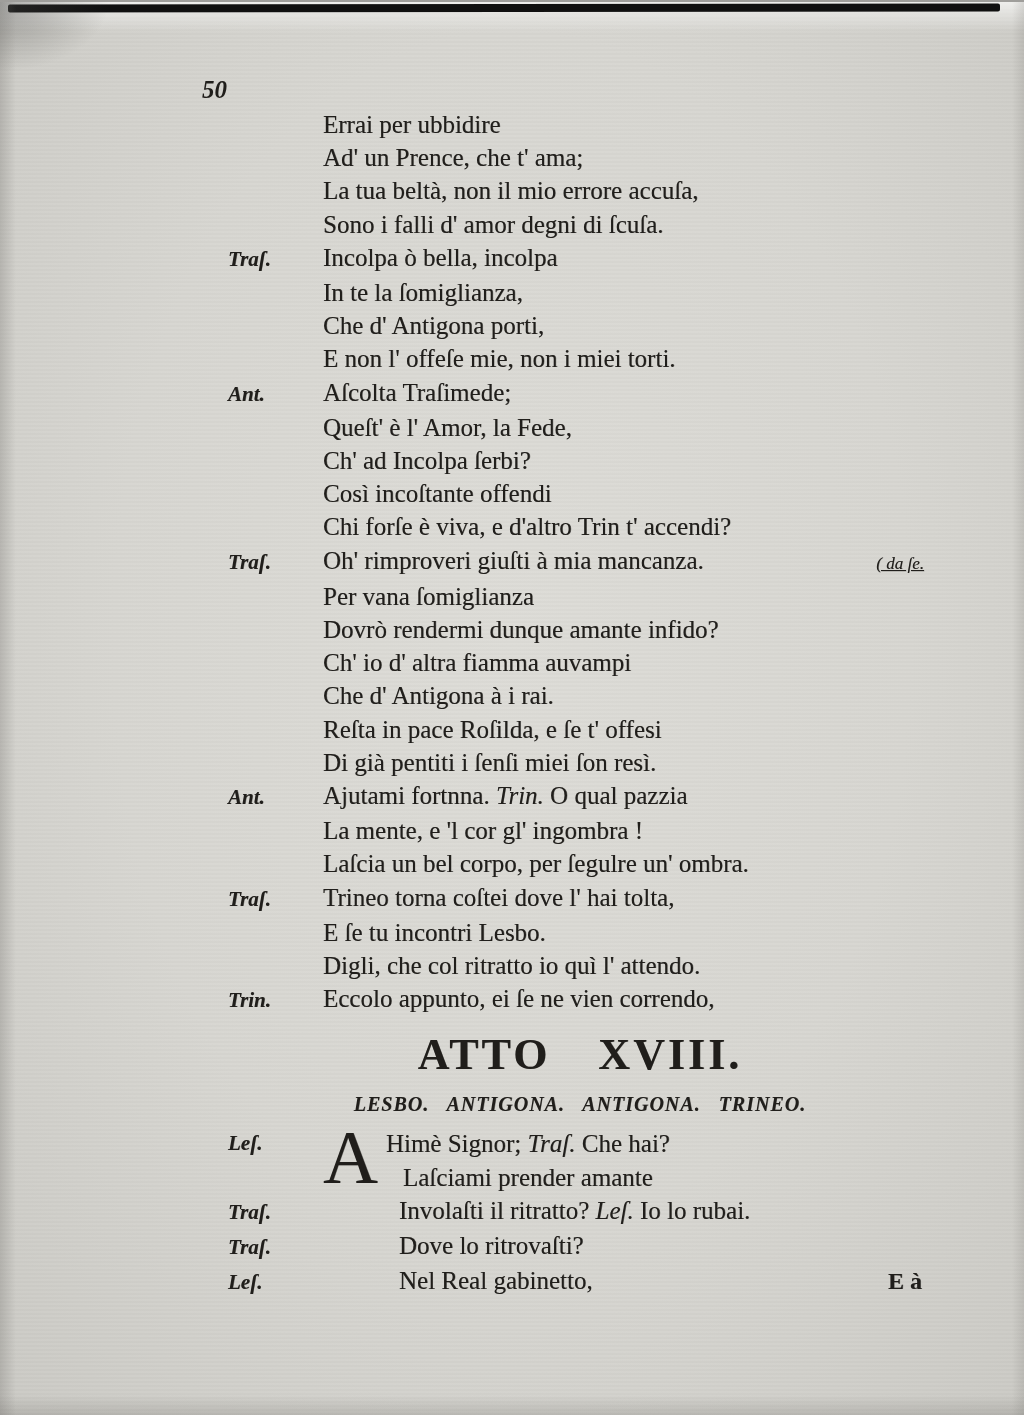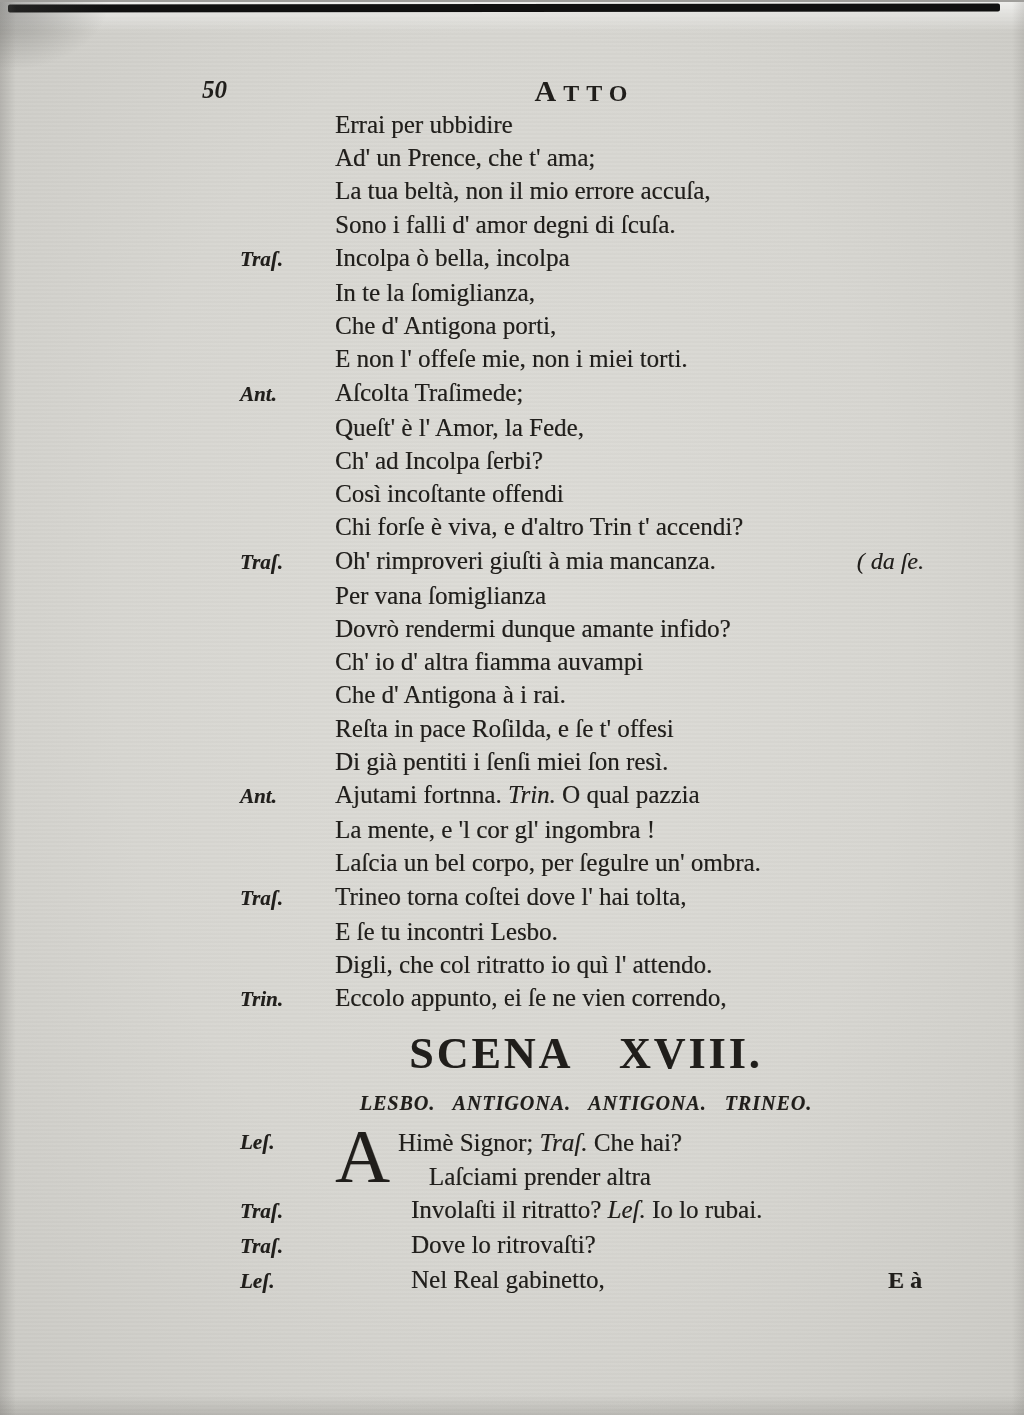--- a/index.html
+++ b/index.html
@@ -37,29 +37,29 @@
     font-style:italic; font-size:25px; font-weight:600;
   }
   .running-header {
     position:absolute; top:72px; left:240px; right:95px;
     text-align:center; font-size:24px; letter-spacing:7px; font-weight:700;
   }
   .running-header::first-letter { font-size:30px; }
 
   
   .text-block {
-    position:absolute; top:106px; left:240px; right:92px;
+    position:absolute; top:106px; left:228px; right:92px;
     text-shadow:0.4px 0.4px 0.6px rgba(32,30,27,0.45);
   }
   .line { display:flex; align-items:baseline; line-height:33.2px; font-size:25px; }
   .speaker { flex:0 0 95px; font-style:italic; font-size:21px; font-weight:700; }
   .vtext { white-space:pre-wrap; }
   .vtext .it { font-style:italic; }
   .indent2 .vtext { padding-left:76px; }
-  .note { margin-left:auto; font-style:italic; font-size:24px; padding-right:8px; white-space:nowrap; }
+  .note { margin-left:auto; font-style:italic; font-size:17px; padding-right:8px; white-space:nowrap;text-decoration:underline; }
   .catchword { margin-left:auto; font-size:24px; font-weight:700; padding-right:10px; white-space:nowrap; }
 
   .scene-heading {
     text-align:center; font-size:44px; line-height:52px; margin-top:12px;
     letter-spacing:3px; word-spacing:34px; font-weight:600;
   }
   .cast {
     text-align:center; font-style:italic; font-weight:700;
     font-size:20px; line-height:30px; margin-top:8px;
     letter-spacing:1px; word-spacing:12px;
@@ -75,21 +75,20 @@
 
 <div class="page">
   <div class="scan-top-light"></div>
   <div class="scan-top-bar"></div>
   <div class="scan-corner"></div>
   <div class="scan-left"></div>
   <div class="scan-right"></div>
   <div class="scan-bottom"></div>
 
   <div class="pagenum">50</div>
-  <div class="running-header">ATTO</div>
 
   <div class="text-block">
       <div class="line">
         <span class="speaker"></span>
         <span class="vtext"><span>Errai per ubbidire</span></span>
       </div>
       <div class="line">
         <span class="speaker"></span>
         <span class="vtext"><span>Ad' un Prence, che t' ama;</span></span>
       </div>
@@ -187,28 +186,28 @@
         <span class="vtext"><span>E ſe tu incontri Lesbo.</span></span>
       </div>
       <div class="line">
         <span class="speaker"></span>
         <span class="vtext"><span>Digli, che col ritratto io quì l' attendo.</span></span>
       </div>
       <div class="line">
         <span class="speaker">Trin.</span>
         <span class="vtext"><span>Eccolo appunto, ei ſe ne vien correndo,</span></span>
       </div>
-      <div class="scene-heading">SCENA XVIII.</div>
+      <div class="scene-heading">ATTO XVIII.</div>
       <div class="cast">LESBO. ANTIGONA. ANTIGONA. TRINEO.</div>
       <div class="drop-row">
         <span class="speaker">Leſ.</span>
         <span class="drop-cap">A</span>
         <div class="drop-lines">
           <div class="dl"><span>Himè Signor; </span><span class="it">Traſ.</span><span> Che hai?</span></div>
-          <div class="dl"><span>Laſciami prender altra</span></div>
+          <div class="dl"><span>Laſciami prender amante</span></div>
         </div>
       </div>
       <div class="line indent2">
         <span class="speaker">Traſ.</span>
         <span class="vtext"><span>Involaſti il ritratto? </span><span class="it">Leſ.</span><span> Io lo rubai.</span></span>
       </div>
       <div class="line indent2">
         <span class="speaker">Traſ.</span>
         <span class="vtext"><span>Dove lo ritrovaſti?</span></span>
       </div>

